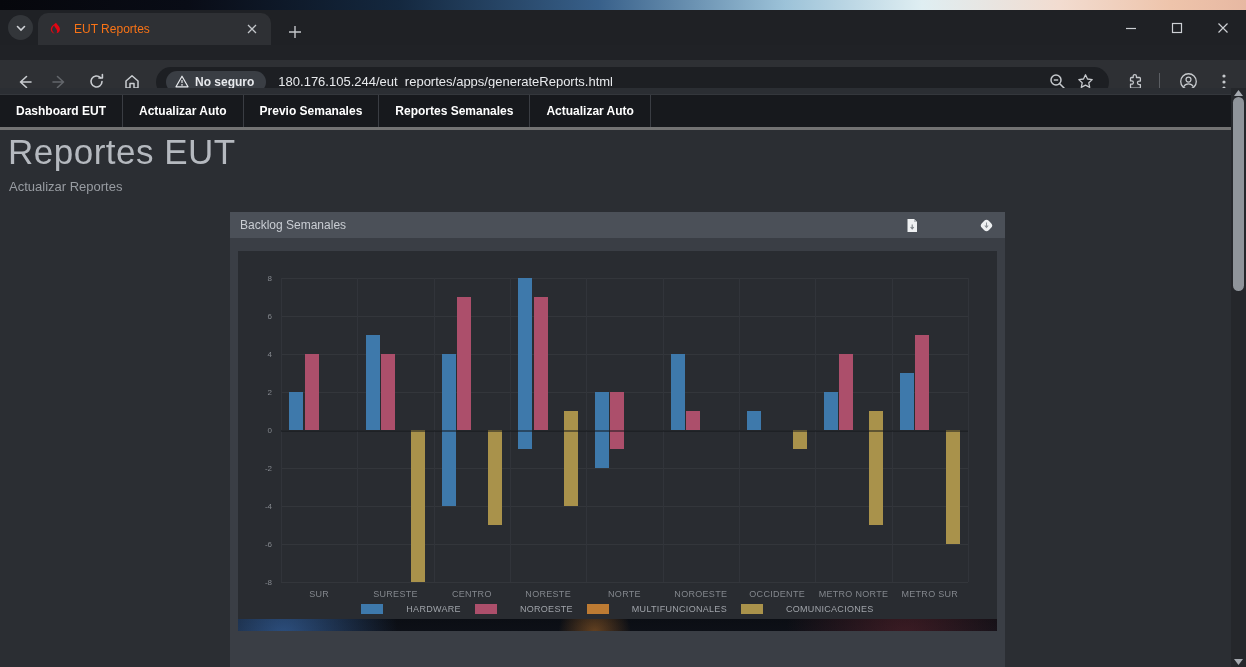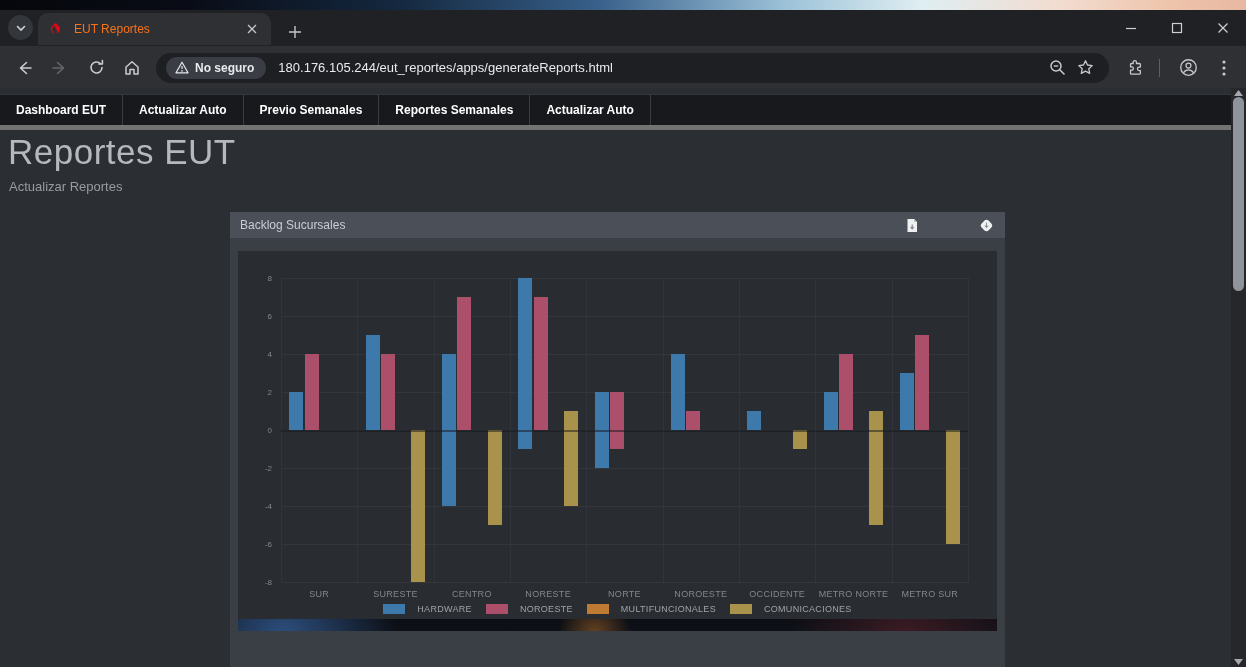--- a/index.html
+++ b/index.html
@@ -18,37 +18,37 @@
   .btab { position:absolute; left:38px; top:3px; width:233px; height:32px; background:#2e3034;
     border-radius:10px 10px 0 0; display:flex; align-items:center; padding:0 10px; }
   .btab-title { flex:1; color:#f97316; font-size:12px; margin-left:10px; white-space:nowrap; overflow:hidden; }
   .btab-close { width:18px; height:18px; border-radius:50%; display:flex; align-items:center; justify-content:center; cursor:pointer; }
   .newtab { position:absolute; left:282px; top:9px; width:26px; height:26px; border-radius:50%;
     display:flex; align-items:center; justify-content:center; cursor:pointer; }
   .win-controls { position:absolute; right:0; top:0; height:35px; display:flex; }
   .win-btn { width:46px; height:35px; display:flex; align-items:center; justify-content:center; cursor:pointer; }
 
   
-  .toolbar { position:absolute; top:46px; left:0; width:1246px; height:43px; background:#2e3034;
+  .toolbar { position:absolute; top:60px; left:0; width:1246px; height:43px; background:#2e3034;
     display:flex; align-items:center; }
   .tb-btn { width:32px; height:32px; border-radius:50%; display:flex; align-items:center; justify-content:center;
     margin-left:4px; cursor:pointer; flex:0 0 auto; }
   .omnibox { flex:1; height:30px; margin-left:8px; margin-right:6px; background:#1d1f23; border-radius:15px;
     display:flex; align-items:center; padding:0 10px; min-width:0; }
   .sec-chip { display:flex; align-items:center; gap:6px; background:#3a3e44; border-radius:13px;
     padding:4px 12px 4px 9px; color:#e8eaed; font-size:12px; font-weight:bold; cursor:pointer; flex:0 0 auto; }
   .url-text { margin-left:12px; color:#e8eaed; font-size:13px; flex:1; white-space:nowrap; overflow:hidden; }
   .omni-ic { width:28px; height:28px; display:flex; align-items:center; justify-content:center; cursor:pointer; flex:0 0 auto; }
   .tb-right { display:flex; align-items:center; margin-right:6px; flex:0 0 auto; }
   .divider { width:1px; height:18px; background:#5b5e63; margin:0 8px; }
 
   
   .page { position:absolute; top:88px; left:0; width:1231px; height:579px; background:#2b2e33; overflow:hidden; }
   .page-nav { position:absolute; top:6px; left:0; width:1231px; height:36px; background:#17191d;
-    border-top:1px solid #34373c; border-bottom:5px solid #737373; display:flex; }
+    border-top:1px solid #34373c; border-bottom:3px solid #737373; display:flex; }
   .pnav-item { display:flex; align-items:center; padding:0 16px; color:#ffffff; font-size:12px; font-weight:bold;
     border-right:1px solid #3a3d43; cursor:pointer; white-space:nowrap; }
   .page-title { position:absolute; top:44px; left:8px; font-size:35px; font-weight:300; color:#b5b9bf; letter-spacing:.5px; }
   .page-subtitle { position:absolute; top:91px; left:9px; font-size:13px; color:#989ca2; }
 
   
   .panel { position:absolute; left:230px; top:124px; width:775px; height:455px; }
   .panel-header { height:26px; background:#4b5058; display:flex; align-items:center; padding:0 10px;
     color:#c9cdd3; font-size:12px; position:relative; }
   .ph-icon { position:absolute; top:4px; width:18px; height:18px; display:flex; align-items:center; justify-content:center; cursor:pointer; }
@@ -65,21 +65,21 @@
       linear-gradient(#0b0e14,#0d1017); }
 
   
   .gridline-h { position:absolute; height:1px; background:#33363b; }
   .gridline-v { position:absolute; width:1px; background:#31343a; }
   .ytick { position:absolute; left:0; width:34px; text-align:right; font-size:8px; color:#84888e; }
   .bar { position:absolute; }
   .zero-line { position:absolute; height:2px; background:rgba(20,22,25,.5); }
   .xcat { position:absolute; text-align:center; font-size:9px; color:#83878d; letter-spacing:.3px; }
   .legend { position:absolute; left:0; width:100%; display:flex; justify-content:center; gap:14px; align-items:center; }
-  .legend-item { display:flex; align-items:center; gap:12px; }
+  .legend-item { display:flex; align-items:center; gap:23px; }
   .legend-swatch { width:22px; height:10px; }
   .legend-label { font-size:9px; color:#9fa3a9; letter-spacing:.3px; }
 
   
   .scrollbar { position:absolute; top:88px; right:0; width:15px; height:579px; background:#25272b; }
   .sb-thumb { position:absolute; left:2px; top:9px; width:11px; height:194px; background:#8f949a; border-radius:7px; cursor:pointer; }
   .sb-arrow { position:absolute; left:0; width:15px; height:10px; display:flex; align-items:center; justify-content:center; cursor:pointer; }
 </style>
 </head>
 <body>
@@ -211,21 +211,21 @@
     <div class="pnav-item">Previo Semanales</div>
     <div class="pnav-item">Reportes Semanales</div>
     <div class="pnav-item">Actualizar Auto</div>
   </div>
 
   <div class="page-title">Reportes EUT</div>
   <div class="page-subtitle">Actualizar Reportes</div>
 
   <div class="panel">
     <div class="panel-header">
-      <span>Backlog Sucursales</span>
+      <span>Backlog Semanales</span>
       <div class="ph-icon" style="right:84px">
         <svg width="14" height="15" viewBox="0 0 14 15">
             <path d="M2.5 1 H9 L12 4 V14 H2.5 Z" fill="#eef0f2"></path>
             <path d="M9 1 L12 4 H9 Z" fill="#b9bdc2"></path>
             <path d="M7.2 6.5 V10.5 M5.6 9 L7.2 10.8 L8.8 9" stroke="#7f848a" stroke-width="1.1" fill="none"></path>
           </svg>
       </div>
       <div class="ph-icon" style="right:10px">
         <svg width="15" height="15" viewBox="0 0 16 16">
             <rect x="2.8" y="2.8" width="10.4" height="10.4" rx="3.4" transform="rotate(45 8 8)" fill="#eef0f2"></rect>

